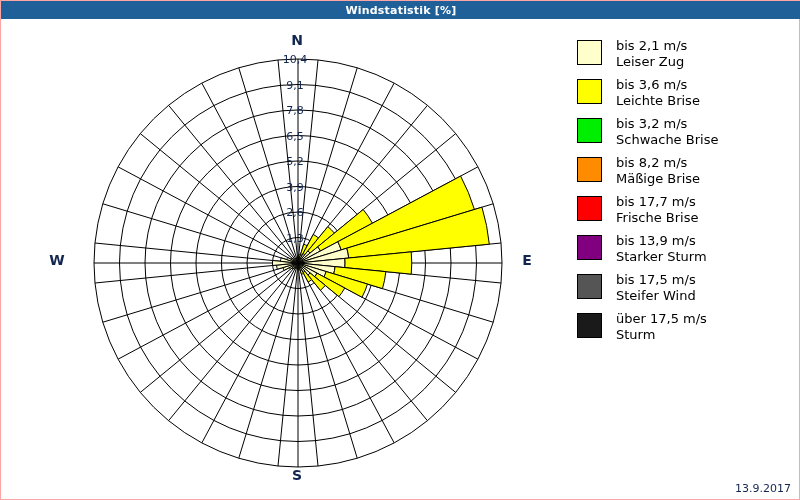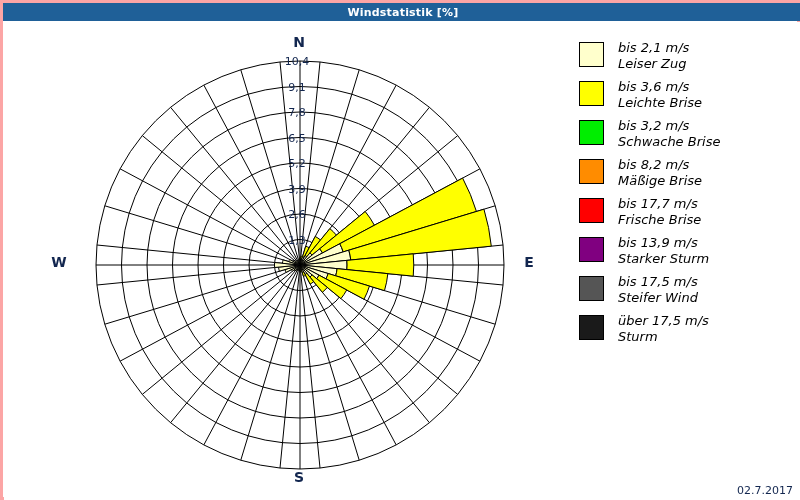--- a/index.html
+++ b/index.html
@@ -5,21 +5,21 @@
 <style>
   html,body{margin:0;padding:0;}
   body{
     width:800px;height:500px;overflow:hidden;
     font-family:"DejaVu Sans","Liberation Sans",sans-serif;
     background:#ffffff;
   }
   #app{
     position:relative;width:800px;height:500px;
     box-sizing:border-box;
-    border:3px solid #fca5a5;
+    border:1px solid #fca5a5;
     background:#ffffff;
   }
   
   #titlebar{
     position:absolute;left:0;top:0;width:800px;height:18px;
     background:#1f6098;
     color:#ffffff;
     font-size:11px;font-weight:bold;
     display:flex;align-items:center;justify-content:center;
     letter-spacing:0.2px;
@@ -58,21 +58,21 @@
     border:1px solid #000000;
     flex:0 0 auto;
     margin-top:2px;
   }
   .legend-text{
     margin-left:14px;
     font-size:13px;line-height:16px;color:#000000;
     font-family:"DejaVu Sans","Liberation Sans",sans-serif;
     white-space:nowrap;
   }
-  .legend-text div{display:block;font-style:italic;}
+  .legend-text div{display:block;}
   
   #datestamp{
     position:absolute;right:8px;bottom:4px;
     font-size:11px;color:#12264f;
     font-family:"DejaVu Sans","Liberation Sans",sans-serif;
   }
   text.tick{
     font-family:"DejaVu Sans","Liberation Sans",sans-serif;
     font-size:11px;fill:#12264f;
   }
@@ -254,16 +254,16 @@
         </div>
         <div class="legend-row">
           <div class="swatch" style="background: rgb(26, 26, 26);"></div>
           <div class="legend-text">
             <div>über 17,5 m/s</div>
             <div>Sturm</div>
           </div>
         </div>
       </div>
 
-    <div id="datestamp">02.7.2017</div>
+    <div id="datestamp">13.9.2017</div>
 
   </div>
 </div>
 
 </body></html>

